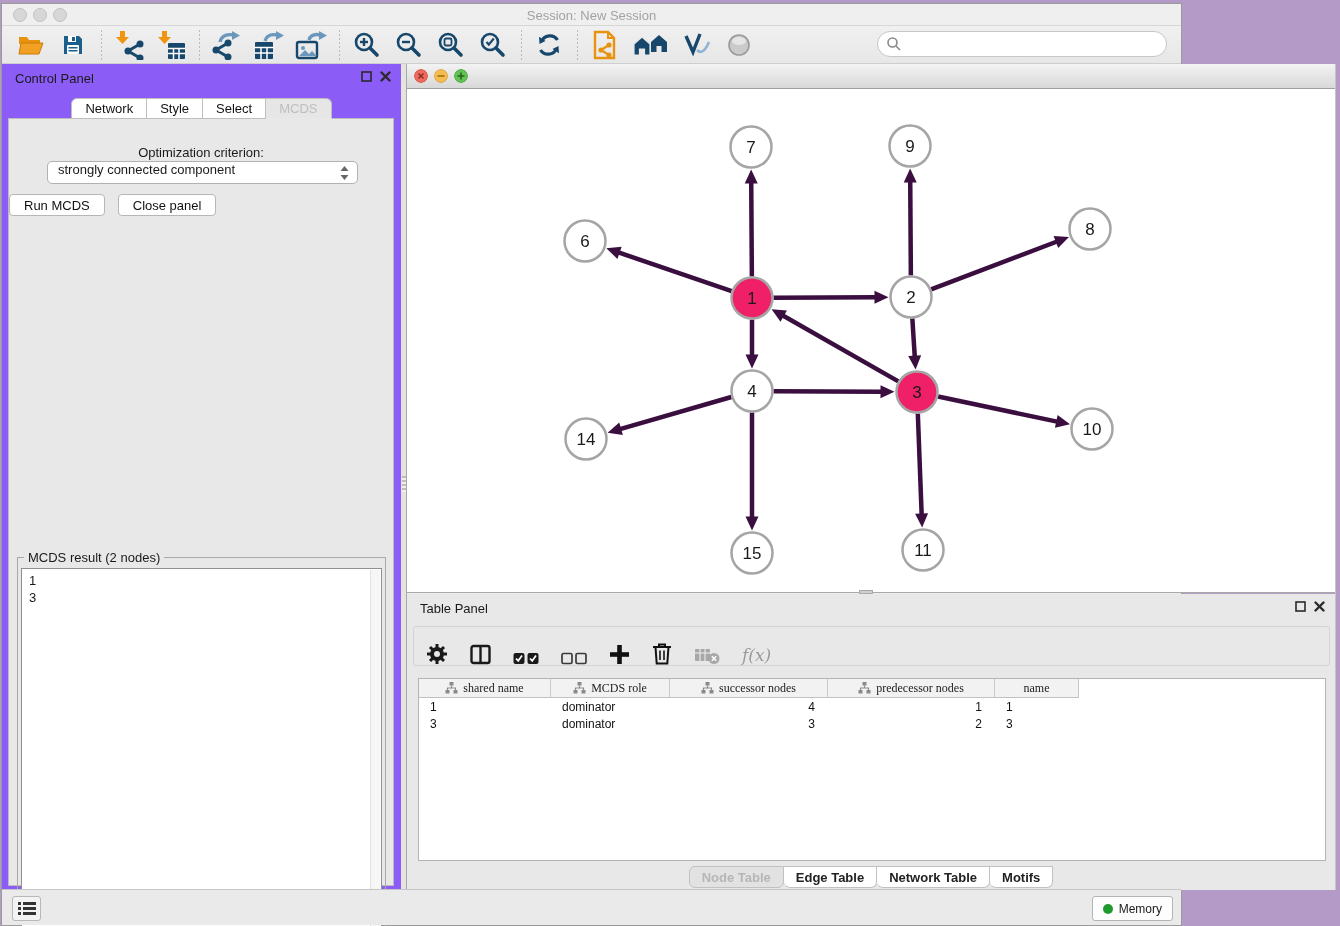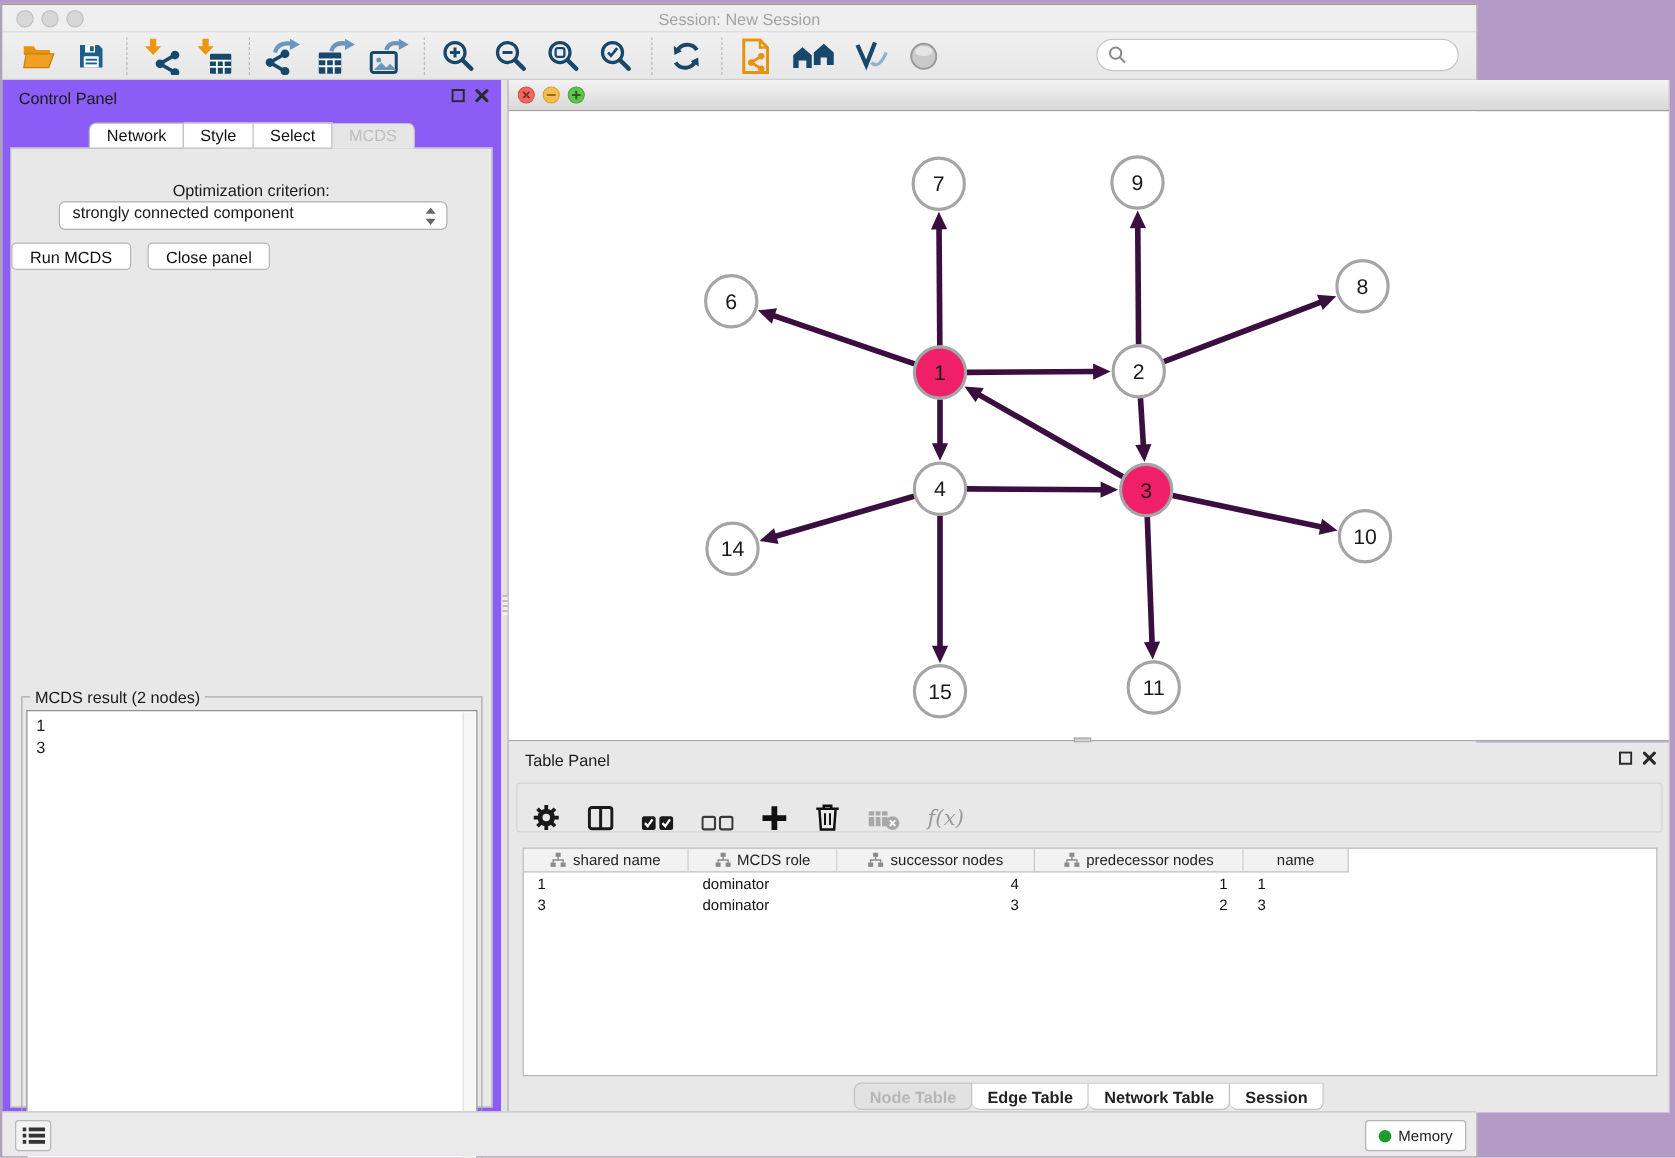--- a/index.html
+++ b/index.html
@@ -51,21 +51,21 @@
   .net-titlebar { position:absolute; left:0; top:0; width:100%; height:25px; background:linear-gradient(#f3f3f3,#d8d8d8); border-bottom:1px solid #a0a0a0; }
   .net-title { position:absolute; width:100%; text-align:center; top:5px; font-size:13px; color:#1a1a1a; }
   .mac { position:absolute; top:5px; width:14px; height:14px; border-radius:50%; font-size:10px; }
   .net-canvas { position:absolute; left:0; top:25px; width:100%; height:504px; background:#fff; border-bottom:1px solid #a9a9a9;}
   .hgrip { position:absolute; left:452px; bottom:-2px; width:14px; height:4px; background:#cfcfcf; border:1px solid #aaa; }
 
   
   .tpanel { position:absolute; left:405px; top:590px; width:929px; height:296px; background:#e9e8e9; border-right:1px solid #c6c5c6;}
   .tp-toolbar { position:absolute; left:6px; top:32px; width:917px; height:40px; border:1px solid #d4d3d4; border-radius:3px; display:flex; align-items:flex-end; padding-left:12px; gap:22px; background:#e9e8e9; }
   .tablebox { position:absolute; left:11px; top:84px; width:908px; height:183px; background:#fff; border:1px solid #b5b4b5; overflow:hidden; }
-  .thead { display:flex; height:19px; }
+  .thead { display:flex; height:19px;font-family:Liberation Serif, serif; }
   .thcell { background:#f3f2f3; border-right:1px solid #cac9ca; border-bottom:1px solid #c2c1c2; display:flex; align-items:center; justify-content:center; gap:5px; font-size:12px; color:#222; }
   .trow { display:flex; height:17px; }
   .tcell { font-size:12px; padding-top:2px; padding-left:11px; color:#111; }
   .tcell.num { text-align:right; padding-left:0; padding-right:13px; }
   .c0{width:132px}.c1{width:119px}.c2{width:158px}.c3{width:167px}.c4{width:84px}
   .tp-tabs { position:absolute; left:0; top:272px; width:100%; display:flex; justify-content:center; }
   .tp-tab { height:22px; line-height:21px; padding:0 12px; background:#fff; border:1px solid #c2c1c2; border-left:none; font-size:13px; font-weight:bold; color:#222; border-radius:0 0 6px 6px; }
   .tp-tab:first-child { border-left:1px solid #c2c1c2; border-radius:6px 0 6px 6px;}
   .tp-tab.active { background:#e3e2e3; color:#b7b6b7; }
 
@@ -500,21 +500,21 @@
             <div class="tcell c2 num">3</div>
             <div class="tcell c3 num">2</div>
             <div class="tcell c4">3</div>
           </div>
         </div>
     </div>
     <div class="tp-tabs">
       <div class="tp-tab active">Node Table</div>
       <div class="tp-tab">Edge Table</div>
       <div class="tp-tab">Network Table</div>
-      <div class="tp-tab">Session</div>
+      <div class="tp-tab">Motifs</div>
     </div>
   </div>
 
   <div class="statusbar">
     <div class="list-btn">
       <svg width="18" height="15" viewBox="0 0 18 15">
           <g fill="#333">
             <rect x="0" y="1" width="3" height="3"></rect>
             <rect x="5" y="1" width="13" height="3"></rect>
             <rect x="0" y="6" width="3" height="3"></rect>

